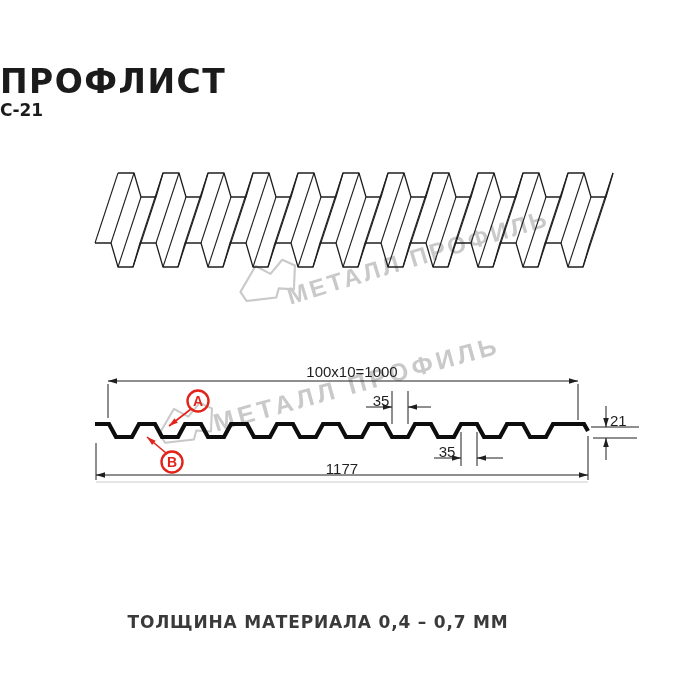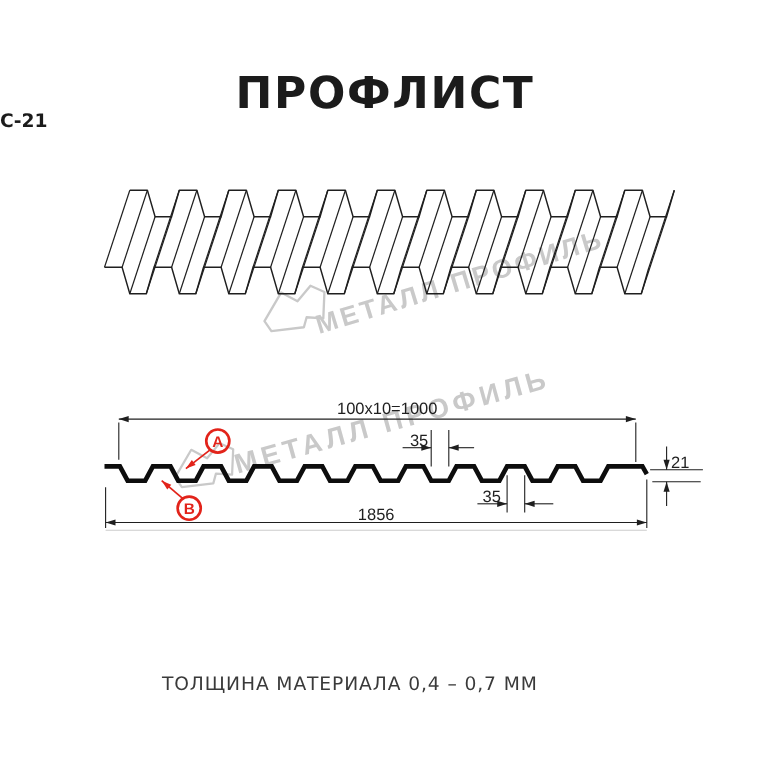--- a/index.html
+++ b/index.html
@@ -1,25 +1,25 @@
 <!DOCTYPE html>
 <html><head>
 <meta charset="utf-8">
 <style>
   html,body{margin:0;padding:0;background:#fff;}
   .stage{position:relative;width:700px;height:700px;background:#fff;overflow:hidden;
          font-family:"Liberation Sans",sans-serif;}
   .abs{position:absolute;}
-  .title{top:62px;left:0;width:700px;text-align:center;
-         font-family:"DejaVu Sans",sans-serif;font-weight:700;font-size:40px;
+  .title{top:62px;left:0;width:700px;
+         font-family:"DejaVu Sans",sans-serif;font-weight:700;font-size:33px;
          letter-spacing:1.5px;color:#1b1b1b;}
   .subtitle{top:100px;left:0;width:700px;
             font-family:"DejaVu Sans",sans-serif;font-weight:700;font-size:17px;color:#1b1b1b;}
   .footer{top:612px;left:0;width:636px;text-align:center;
-          font-family:"DejaVu Sans",sans-serif;font-weight:400;font-size:17px;
+          font-family:"DejaVu Sans",sans-serif;font-weight:700;font-size:17px;
           letter-spacing:0.8px;color:#3a3a3a;}
   .wm-text{font-weight:700;white-space:nowrap;transform-origin:0 50%;
            font-family:"Liberation Sans",sans-serif;}
   .wm1{left:288px;top:283px;font-size:24px;letter-spacing:3px;transform:rotate(-17deg);}
   .wm2{left:214px;top:409px;font-size:25px;letter-spacing:4px;transform:rotate(-15.5deg);}
   .dim{font-size:15px;color:#1f1f1f;text-align:center;white-space:nowrap;}
   .callout-letter{font-size:14px;font-weight:700;text-align:center;line-height:15px;}
   svg.layer{position:absolute;left:0;top:0;}
 </style>
 </head>
@@ -132,19 +132,19 @@
         <circle cx="172" cy="462" r="10.5" fill="none" stroke="#e2231a" stroke-width="2.4"></circle>
         <line x1="166" y1="453" x2="147" y2="437" stroke="#e2231a" stroke-width="1.6"></line>
         <polygon points="147,437 155.68778087124525,440.6554703573173 152.0806206948617,444.93897306677275" fill="#e2231a"></polygon>
       </g>
   </svg>
 
   <div class="abs dim" style="left:272px;top:363px;width:160px;">100x10=1000</div>
   <div class="abs dim" style="left:364px;top:392px;width:34px;">35</div>
   <div class="abs dim" style="left:430px;top:443px;width:34px;">35</div>
   <div class="abs dim" style="left:610px;top:412px;width:40px;text-align:left;">21</div>
-  <div class="abs dim" style="left:282px;top:460px;width:120px;">1856</div>
+  <div class="abs dim" style="left:282px;top:460px;width:120px;">1177</div>
 
   <div class="abs callout-letter" style="left: 188px; top: 394px; width: 20px; color: rgb(226, 35, 26);">A</div>
   <div class="abs callout-letter" style="left: 162px; top: 455px; width: 20px; color: rgb(226, 35, 26);">B</div>
 
   <div class="abs footer">ТОЛЩИНА МАТЕРИАЛА 0,4 – 0,7 ММ</div>
 </div>
 
 </body></html>

